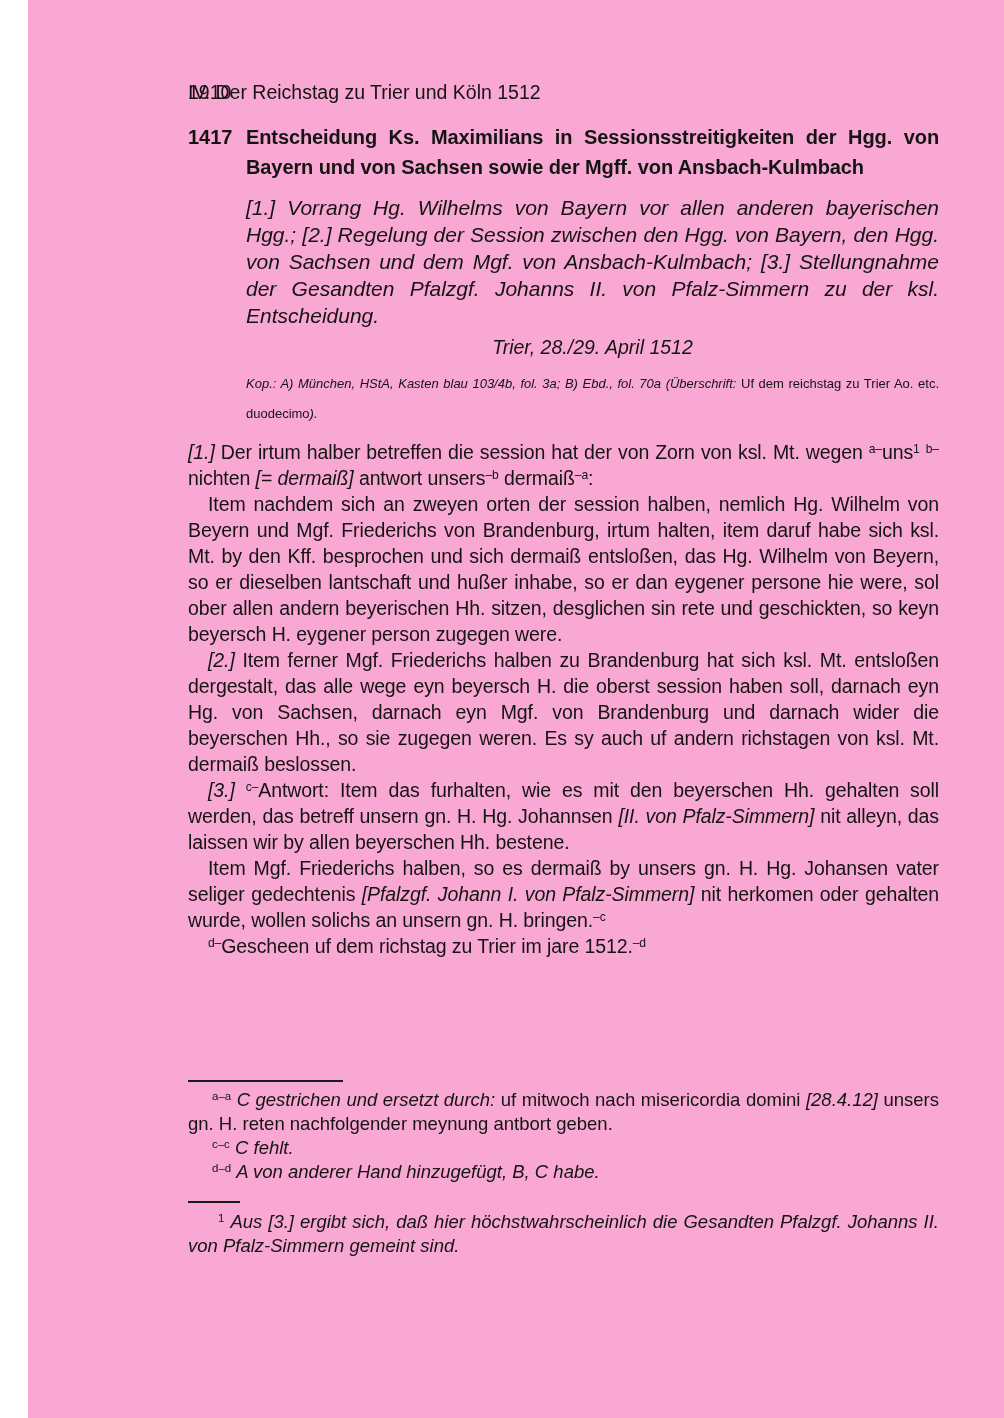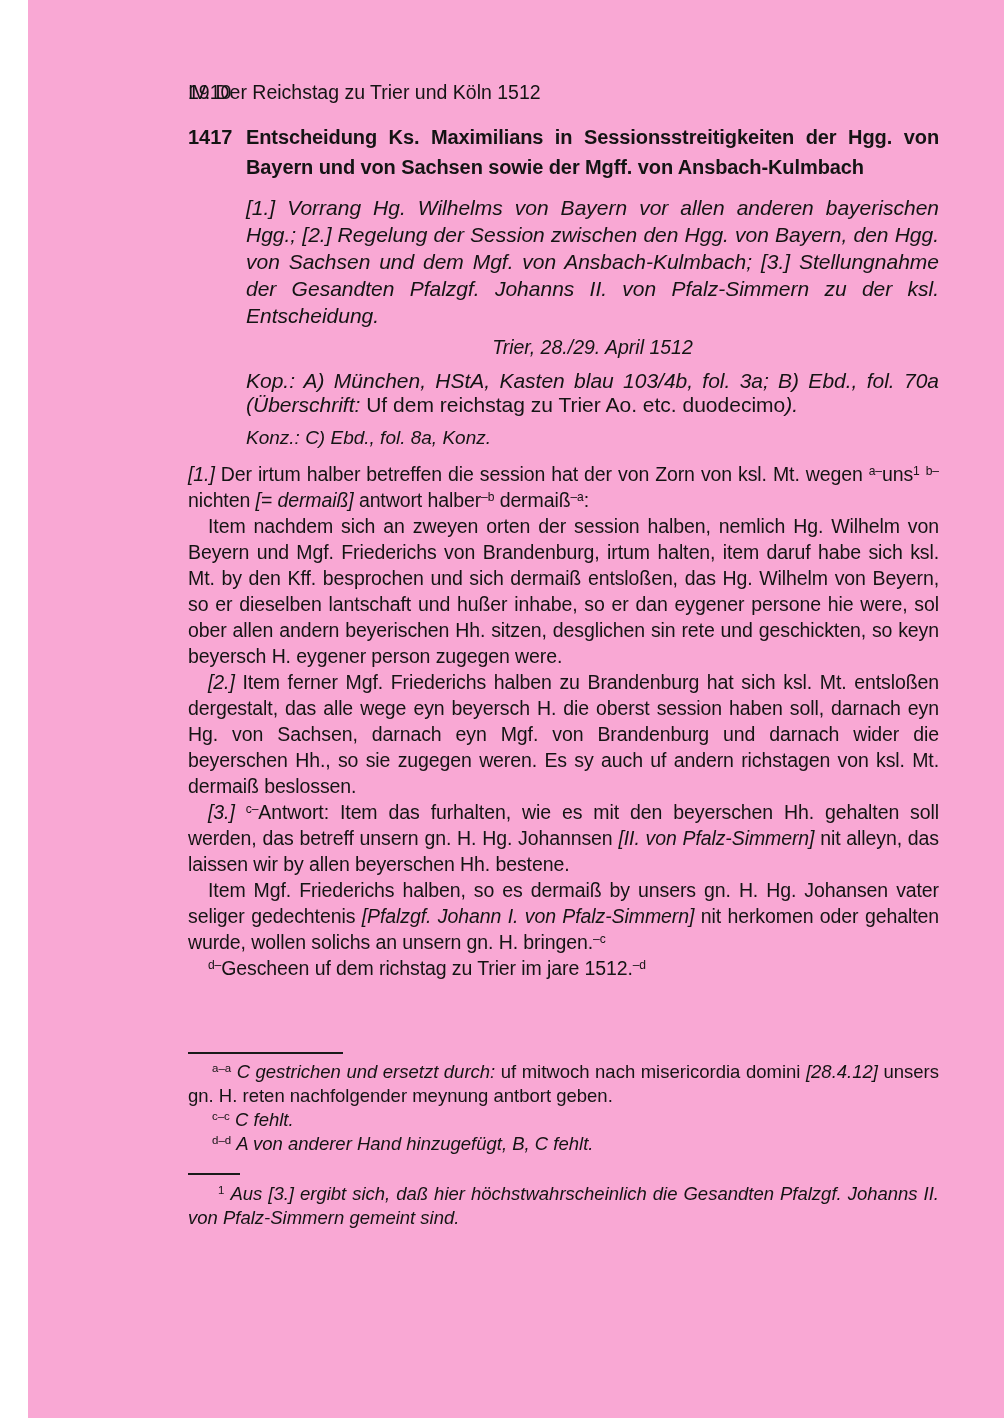--- a/index.html
+++ b/index.html
@@ -17,30 +17,30 @@
   .pagehead { position:relative; height:26px; font-size:19.5px; line-height:24px; }
   .pagehead .pnum { position:absolute; left:0; top:0; }
   .pagehead .rtitle { text-align:left; }
 
   .titleblock { display:flex; margin-top:16px; font-weight:bold; font-size:20px; line-height:30px; }
   .titleblock .tnum { width:58px; flex:none; }
   .titleblock .ttext { flex:1; text-align:justify; letter-spacing:-0.1px; }
 
   .summary { margin-left:58px; margin-top:12px; font-size:21px; line-height:27px; text-align:justify; }
   .dateline { margin-left:58px; margin-top:5px; font-style:italic; font-size:19.5px; line-height:26px;text-align:center; }
-  .kop  { margin-left:58px; margin-top:9px; font-size:21px; line-height:24px; text-align:justify; }
+  .kop  { margin-left:58px; margin-top:9px; font-size:13px; line-height:30px; text-align:justify; }
   .konz { margin-left:58px; margin-top:8px; font-size:19px; line-height:26px; }
 
   .bodytext { margin-top:10px; font-size:19.5px; line-height:26px; text-align:justify; letter-spacing:-0.1px; }
   .para.ind { text-indent:20px; }
 
   em { font-style:italic; }
   sup { font-size:0.62em; line-height:0; vertical-align:baseline; position:relative; top:-0.5em; }
 
-  .footnotes { position:absolute; left:160px; top:1052px; width:751px; font-size:18.5px; line-height:24px; color:#141414; }
+  .footnotes { position:absolute; left:160px; top:1080px; width:751px; font-size:18.5px; line-height:24px; color:#141414; }
   .fnrule1 { width:155px; border-top:2px solid #1a1a1a; margin-bottom:6px; }
   .fnrule2 { width:52px;  border-top:2px solid #1a1a1a; margin-top:17px; margin-bottom:7px; }
   .fnote { text-align:justify; text-indent:24px; }
   .fnote.fnum { text-indent:30px; }
 </style>
 </head>
 <body>
 
 <div class="page">
   <div class="content">
@@ -54,34 +54,33 @@
       <div class="tnum">1417</div>
       <div class="ttext">Entscheidung Ks. Maximilians in Sessionsstreitigkeiten der Hgg. von Bayern und von Sachsen sowie der Mgff. von Ansbach-Kulmbach</div>
     </div>
 
     <div class="summary"><em>[1.] Vorrang Hg. Wilhelms von Bayern vor allen anderen bayerischen Hgg.; [2.] Regelung der Session zwischen den Hgg. von Bayern, den Hgg. von Sachsen und dem Mgf. von Ansbach-Kulmbach; [3.] Stellungnahme der Gesandten Pfalzgf. Johanns II. von Pfalz-Simmern zu der ksl. Entscheidung.</em></div>
 
     <div class="dateline">Trier, 28./29. April 1512</div>
 
     <div class="kop"><em>Kop.: A) München, HStA, Kasten blau 103/4b, fol. 3a; B) Ebd., fol. 70a (Überschrift: </em><span>Uf dem reichstag zu Trier Ao. etc. duodecimo</span><em>).</em></div>
 
-    <div class="konz"><em>Konz.: C) Ebd., fol. 8a, Konz.</em></div>
 
     <div class="bodytext">
-      <div class="para"><em>[1.] </em><span>Der irtum halber betreffen die session hat der von Zorn von ksl. Mt. wegen </span><sup>a–</sup><span>uns</span><sup>1</sup><span> </span><sup>b–</sup><span>nichten </span><em>[= dermaiß]</em><span> antwort halber</span><sup>–b</sup><span> dermaiß</span><sup>–a</sup><span>:</span></div>
+      <div class="para"><em>[1.] </em><span>Der irtum halber betreffen die session hat der von Zorn von ksl. Mt. wegen </span><sup>a–</sup><span>uns</span><sup>1</sup><span> </span><sup>b–</sup><span>nichten </span><em>[= dermaiß]</em><span> antwort unsers</span><sup>–b</sup><span> dermaiß</span><sup>–a</sup><span>:</span></div>
       <div class="para ind"><span>Item nachdem sich an zweyen orten der session halben, nemlich Hg. Wilhelm von Beyern und Mgf. Friederichs von Brandenburg, irtum halten, item daruf habe sich ksl. Mt. by den Kff. besprochen und sich dermaiß entsloßen, das Hg. Wilhelm von Beyern, so er dieselben lantschaft und hußer inhabe, so er dan eygener persone hie were, sol ober allen andern beyerischen Hh. sitzen, desglichen sin rete und geschickten, so keyn beyersch H. eygener person zugegen were.</span></div>
       <div class="para ind"><em>[2.] </em><span>Item ferner Mgf. Friederichs halben zu Brandenburg hat sich ksl. Mt. entsloßen dergestalt, das alle wege eyn beyersch H. die oberst session haben soll, darnach eyn Hg. von Sachsen, darnach eyn Mgf. von Brandenburg und darnach wider die beyerschen Hh., so sie zugegen weren. Es sy auch uf andern richstagen von ksl. Mt. dermaiß beslossen.</span></div>
       <div class="para ind"><em>[3.] </em><sup>c–</sup><span>Antwort: Item das furhalten, wie es mit den beyerschen Hh. gehalten soll werden, das betreff unsern gn. H. Hg. Johannsen </span><em>[II. von Pfalz-Simmern]</em><span> nit alleyn, das laissen wir by allen beyerschen Hh. bestene.</span></div>
       <div class="para ind"><span>Item Mgf. Friederichs halben, so es dermaiß by unsers gn. H. Hg. Johansen vater seliger gedechtenis </span><em>[Pfalzgf. Johann I. von Pfalz-Simmern]</em><span> nit herkomen oder gehalten wurde, wollen solichs an unsern gn. H. bringen.</span><sup>–c</sup></div>
       <div class="para ind"><sup>d–</sup><span>Gescheen uf dem richstag zu Trier im jare 1512.</span><sup>–d</sup></div>
     </div>
 
   </div>
 
   <div class="footnotes">
     <div class="fnrule1"></div>
     <div class="fnote"><sup>a–a</sup><span> </span><em>C gestrichen und ersetzt durch:</em><span> uf mitwoch nach misericordia domini </span><em>[28.4.12]</em><span> unsers gn. H. reten nachfolgender meynung antbort geben.</span></div>
     <div class="fnote"><sup>c–c</sup><span> </span><em>C fehlt.</em></div>
-    <div class="fnote"><sup>d–d</sup><span> </span><em>A von anderer Hand hinzugefügt, B, C fehlt.</em></div>
+    <div class="fnote"><sup>d–d</sup><span> </span><em>A von anderer Hand hinzugefügt, B, C habe.</em></div>
     <div class="fnrule2"></div>
     <div class="fnote fnum"><sup>1</sup><span> </span><em>Aus [3.] ergibt sich, daß hier höchstwahrscheinlich die Gesandten Pfalzgf. Johanns II. von Pfalz-Simmern gemeint sind.</em></div>
   </div>
 </div>
 
 </body></html>

